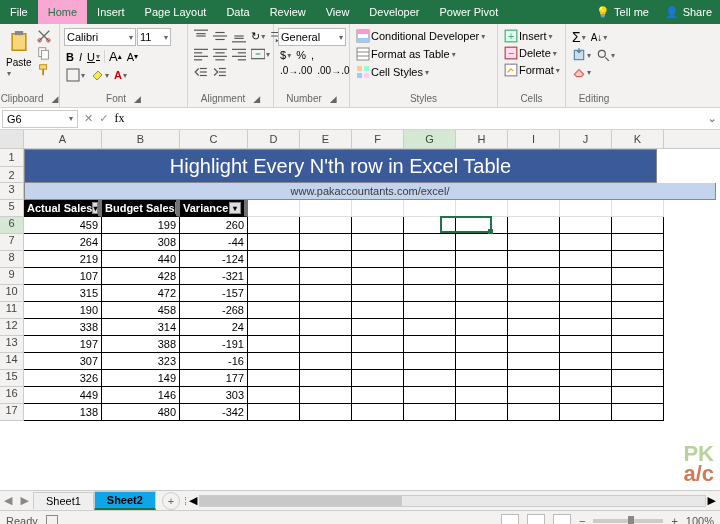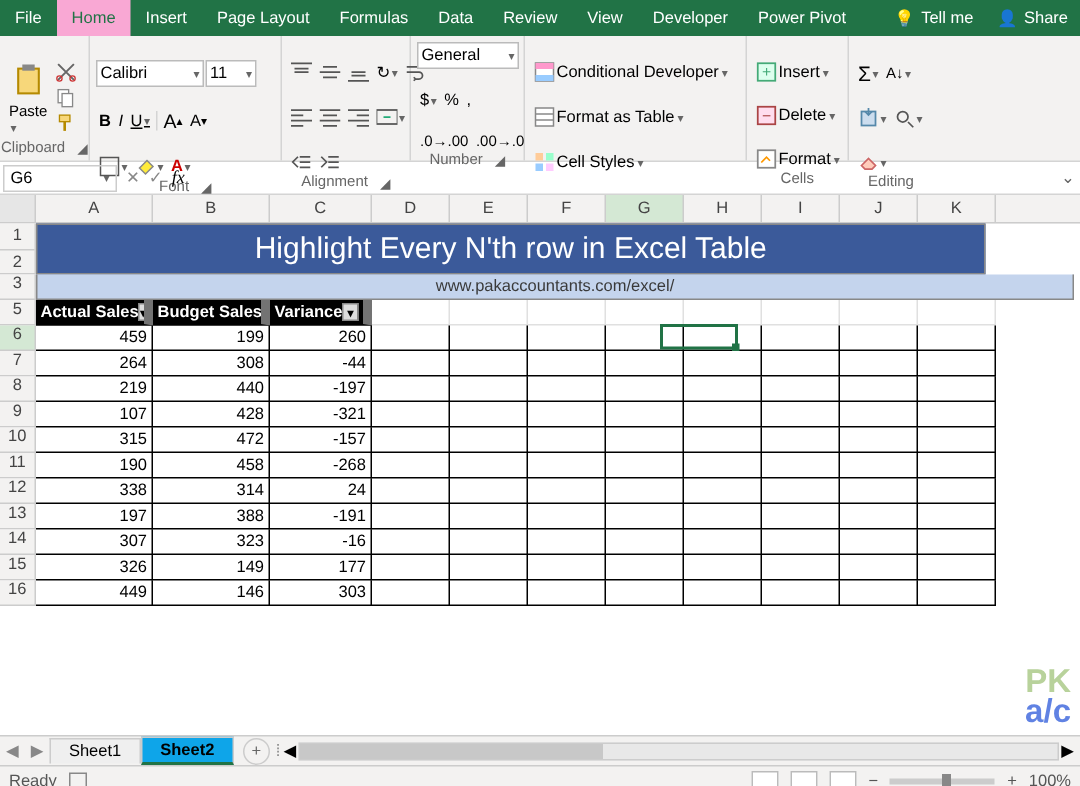--- a/index.html
+++ b/index.html
@@ -16,34 +16,34 @@
 
 
 .ribbon { display: flex; background: #f3f2f1; border-bottom: 1px solid #d4d4d4; height: 84px; }
 .group { border-right: 1px solid #d4d4d4; padding: 2px 4px; display: flex; flex-direction: column; justify-content: space-between; }
 .group-label { text-align: center; font-size: 10px; color: #666; padding-bottom: 1px; display:flex; justify-content:center; align-items:flex-end; gap:5px;}
 .group-body { flex: 1; display: flex; align-items: flex-start; gap: 2px; padding-top: 2px; }
 .btn { display: inline-flex; align-items: center; justify-content: center; padding: 1px 2px; cursor: pointer; border-radius: 2px; }
 .ico { width: 14px; height: 14px; display: inline-block; }
 .sep { width:1px; background:#d4d4d4; align-self:stretch; margin:2px 1px;}
 .vstack { display:flex; flex-direction:column; gap:1px; }
-.hstack { display:flex; flex-direction:row; align-items:center; gap:1px;margin-top:12px; }
+.hstack { display:flex; flex-direction:row; align-items:center; gap:1px; }
 .dropdown-caret { font-size:8px; color:#666; margin-left:1px; }
 .combo { border:1px solid #bbb; background:#fff; height:18px; font-size:11px; padding:0 2px; display:flex; align-items:center; justify-content:space-between; }
 .dialog-launcher { font-size:9px; color:#666; cursor:pointer; margin-left:3px;}
 
 
 .bold{font-weight:bold;} .ital{font-style:italic;} .uline{text-decoration:underline;}
 
 
 .fbar { display:flex; align-items:center; border-bottom:1px solid #d4d4d4; height:22px; background:#fff;}
 .namebox { width:76px; border:1px solid #ccc; margin:0 2px; height:18px; display:flex; align-items:center; padding:0 4px; font-size:11px; justify-content:space-between;}
 .fxwrap { display:flex; align-items:center; gap:6px; padding:0 4px; flex:1;}
 .fxwrap .fbtn{ color:#888; font-size:11px; cursor:pointer;}
-.fx { font-style:italic; font-family:'Times New Roman',serif; font-size:12px;}
+.fx { font-family:'Times New Roman',serif; font-size:12px;}
 .formula-input{ flex:1; height:18px; border:1px solid #ccc; border-left:none; border-right:none; border-top:none; border-bottom:none;}
 .expand { width:16px; text-align:center; color:#666; cursor:pointer;}
 
 
 .gridwrap { position:relative; overflow:hidden; height:360px; }
 .colheads { display:flex; background:#f3f2f1; border-bottom:1px solid #ccc;}
 .rowhead-spacer{ width:24px; border-right:1px solid #ccc; background:#e6e6e6;}
 .colhead{ border-right:1px solid #ccc; text-align:center; font-size:11px; color:#444; height:18px; line-height:18px; }
 .colA{width:78px;} .colB{width:78px;} .colC{width:68px;}
 .colD,.colE,.colF,.colH,.colI,.colJ,.colK{width:52px;}
@@ -54,21 +54,21 @@
 .rowhead.selrow{ background:#d4e8d4;}
 .cell{ border-right:1px solid #e0e0e0; border-bottom:1px solid #e0e0e0; font-size:11px; padding:0 3px; overflow:hidden; white-space:nowrap; display:flex; align-items:center;}
 .cell.r{ justify-content:flex-end; }
 
 
 .mergeTitle { background:#3b5a9a; color:#fff; font-size:20px; display:flex; align-items:center; justify-content:center; height:34px; border:1px solid #888;}
 .mergeSub { background:#c4d4ed; color:#3a3a3a; font-size:11px; display:flex; align-items:center; justify-content:center; height:17px; border:1px solid #888; border-top:none;}
 
 
 .thdr{ background:#000; color:#fff; font-weight:bold; font-size:11px; height:17px; display:flex;}
-.thdr .cell{ border-right:6px solid #737373; border-bottom:1px solid #000; justify-content:space-between;}
+.thdr .cell{ border-right:4px solid #737373; border-bottom:1px solid #000; justify-content:space-between;}
 .thdr .fbtni{ width:12px; height:12px; background:#ddd; color:#000; font-size:8px; display:flex;align-items:center;justify-content:center; border:1px solid #888;}
 
 .trow .cell{ border-right:1px solid #000; border-bottom:1px solid #000;}
 .trow .cell:first-child{border-left:1px solid #000;}
 
 
 .activecell{ position:absolute; border:2px solid #217346; pointer-events:none; }
 .activecell .handle{ position:absolute; right:-3px; bottom:-3px; width:5px; height:5px; background:#217346;}
 
 
@@ -83,33 +83,32 @@
 
 
 .status{ display:flex; align-items:center; height:20px; background:#f3f2f1; border-top:1px solid #ccc; font-size:11px; color:#555; padding:0 6px; gap:8px;}
 .status .spacer{flex:1;}
 .viewbtn{ width:18px; height:14px; border:1px solid #bbb; background:#fff; cursor:pointer;}
 .zoom-slider{ width:70px; height:4px; background:#ccc; position:relative;}
 .zoom-slider .zthumb{ position:absolute; left:50%; top:-3px; width:6px; height:10px; background:#888;}
 
 
 .watermark{ position:absolute; right:6px; bottom:40px; font-size:22px; font-weight:bold; color:#9bbf72; opacity:.7; line-height:.9; text-align:right;}
-.watermark .s2{color:#1d4ed8;}
+.watermark .s2{color:#c2410c;}
 
 svg{display:block;}
 </style>
 </head>
 <body>
 
 <div class="tabs">
   <div class="tab file">File</div>
   <div class="tab active">Home</div>
   <div class="tab">Insert</div>
   <div class="tab">Page Layout</div>
-  <div class="tab">Formulas</div>
   <div class="tab">Data</div>
   <div class="tab">Review</div>
   <div class="tab">View</div>
   <div class="tab">Developer</div>
   <div class="tab">Power Pivot</div>
   <div class="spacer"></div>
   <div class="tellme">
     <span>💡</span>
     <span>Tell me</span>
   </div>
@@ -349,20 +348,23 @@
         <svg class="ico" viewBox="0 0 14 14">
             <rect x="1" y="1" width="5" height="5" fill="#fc9"></rect>
             <rect x="8" y="1" width="5" height="5" fill="#9fc"></rect>
             <rect x="1" y="8" width="5" height="5" fill="#9cf"></rect>
             <rect x="8" y="8" width="5" height="5" fill="#fcf"></rect>
           </svg>
         <span>Cell Styles</span>
           <span class="dropdown-caret">▾</span>
       </div>
     </div>
+    <div class="group-label">
+        <span>Styles</span>
+      </div>
   </div>
 
   <div class="group" style="width:68px">
     <div class="group-body vstack" style="gap:1px;font-size:11px">
       <div class="btn hstack">
           <svg class="ico" viewBox="0 0 12 12">
             <rect x="1" y="1" width="10" height="10" fill="#dfe" stroke="#4a7"></rect>
             <text x="6" y="9" font-size="9" text-anchor="middle" fill="#4a7">+</text>
           </svg>
           <span>Insert</span>
@@ -527,21 +529,21 @@
         <div class="cell colG"></div>
         <div class="cell colH"></div>
         <div class="cell colI"></div>
         <div class="cell colJ"></div>
         <div class="cell colK"></div>
       </div>
       <div class="row trow">
         <div class="rowhead">8</div>
         <div class="cell r colA">219</div>
         <div class="cell r colB">440</div>
-        <div class="cell r colC">-197</div>
+        <div class="cell r colC">-124</div>
         <div class="cell colD"></div>
         <div class="cell colE"></div>
         <div class="cell colF"></div>
         <div class="cell colG"></div>
         <div class="cell colH"></div>
         <div class="cell colI"></div>
         <div class="cell colJ"></div>
         <div class="cell colK"></div>
       </div>
       <div class="row trow">
@@ -640,20 +642,34 @@
         <div class="cell colH"></div>
         <div class="cell colI"></div>
         <div class="cell colJ"></div>
         <div class="cell colK"></div>
       </div>
       <div class="row trow">
         <div class="rowhead">16</div>
         <div class="cell r colA">449</div>
         <div class="cell r colB">146</div>
         <div class="cell r colC">303</div>
+        <div class="cell colD"></div>
+        <div class="cell colE"></div>
+        <div class="cell colF"></div>
+        <div class="cell colG"></div>
+        <div class="cell colH"></div>
+        <div class="cell colI"></div>
+        <div class="cell colJ"></div>
+        <div class="cell colK"></div>
+      </div>
+      <div class="row trow">
+        <div class="rowhead">17</div>
+        <div class="cell r colA">138</div>
+        <div class="cell r colB">480</div>
+        <div class="cell r colC">-342</div>
         <div class="cell colD"></div>
         <div class="cell colE"></div>
         <div class="cell colF"></div>
         <div class="cell colG"></div>
         <div class="cell colH"></div>
         <div class="cell colI"></div>
         <div class="cell colJ"></div>
         <div class="cell colK"></div>
       </div>
     </div>

